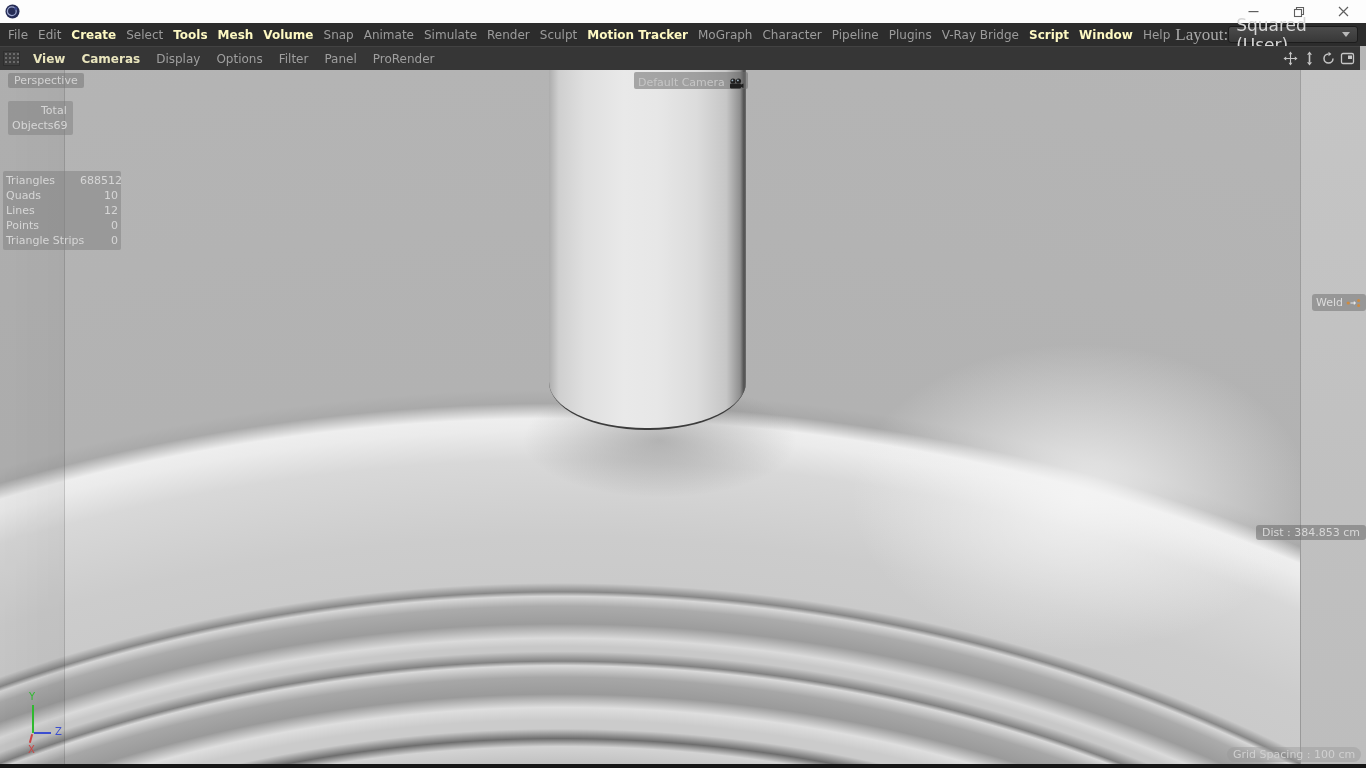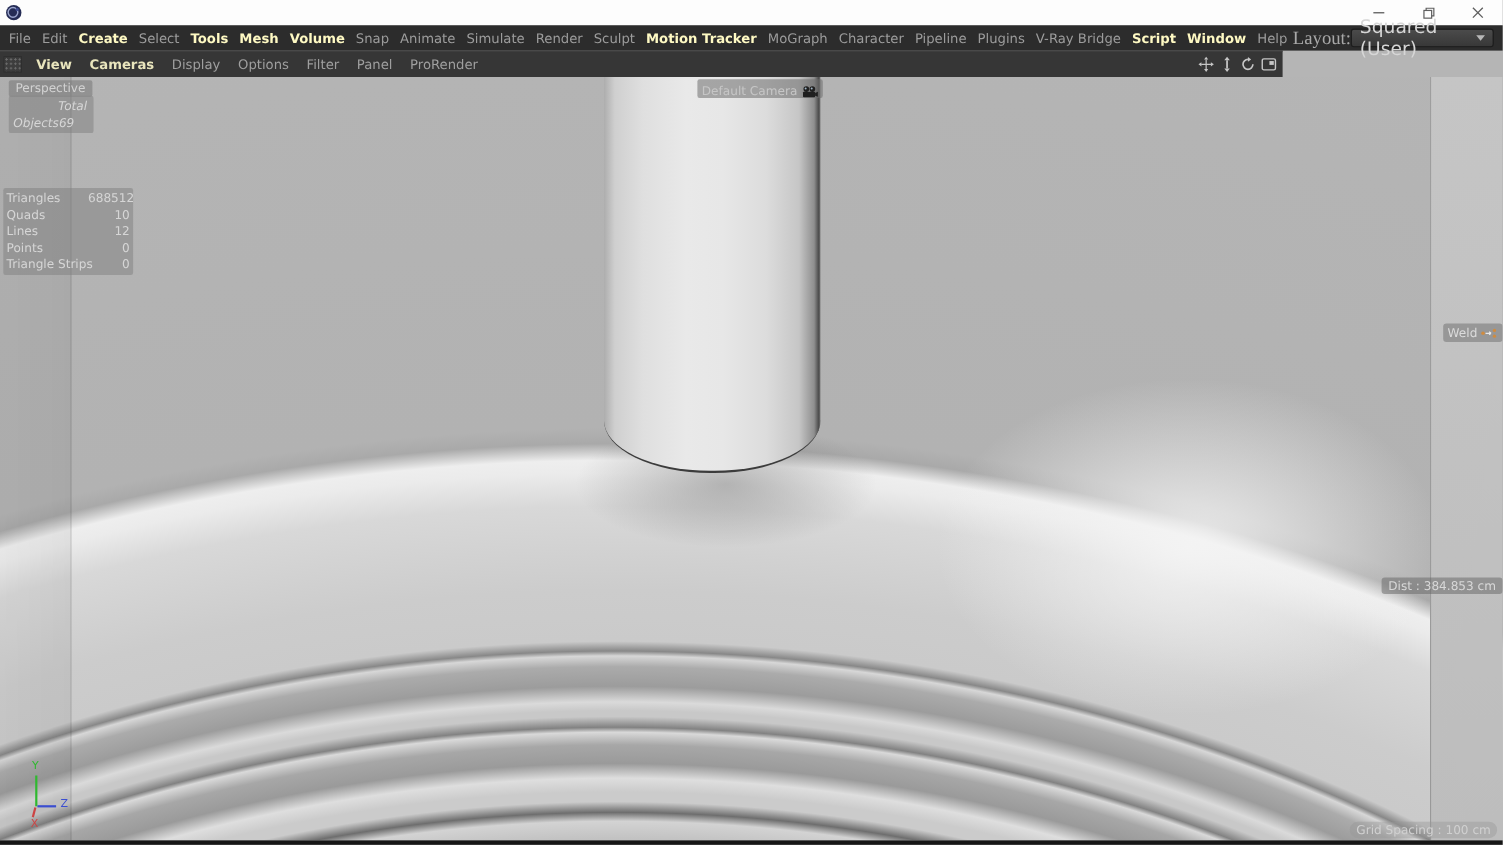--- a/index.html
+++ b/index.html
@@ -24,21 +24,21 @@
   .layout-select { width:130px; height:17px; background:linear-gradient(#4b4b4b,#383838);
     border:1px solid #1c1c1c; border-radius:3px; color:#d6d6d6; font-size:17px;
     display:flex; align-items:center; padding:0 7px; }
   .layout-arrow { margin-left:auto; width:0; height:0;
     border-left:4px solid transparent; border-right:4px solid transparent;
     border-top:5px solid #b8b8b8; }
   .search-btn { width:22px; height:20px; margin:0 6px 0 5px;
     display:flex; align-items:center; justify-content:center; }
 
   
-  .vp-menubar { position:absolute; left:0; top:46px; width:1166px; height:24px;
+  .vp-menubar { position:absolute; left:0; top:46px; width:1360px; height:24px;
     background:#363636; border-top:1px solid #424242; display:flex; align-items:center; }
   .grip { width:17px; height:15px; margin:0 5px 0 3px; background-color:#3d3d3d;
     background-image:radial-gradient(circle,#6b6b6b 1px,transparent 1.1px);
     background-size:4px 4px; border:1px solid #2e2e2e; }
   .vp-item { padding:0 8px; font-size:12px; color:#9f9f9f; white-space:nowrap; cursor:default; }
   .vp-item.hl { color:#e9e5bd; font-weight:bold; }
   .vp-icons { margin-left:auto; display:flex; align-items:center; gap:3px; margin-right:5px; }
   .vp-icon { width:16px; height:16px; display:flex; align-items:center; justify-content:center; }
 
   
@@ -78,21 +78,21 @@
   .view-label { left:8px; top:3px; background:rgba(118,118,118,0.55); }
   .camera-label { left:634px; top:2px; height:17px; background:rgba(110,110,110,0.55);
     border-radius:2px; display:flex; align-items:flex-end; gap:4px; color:#c6c6c6; padding:0 4px; }
   .tool-badge { left:1312px; top:224px; background:rgba(138,138,138,0.78); border-radius:3px;
     display:flex; align-items:center; gap:3px; color:#dcdcdc; padding:0 4px; height:17px; }
   .dist-label { left:1256px; top:455px; background:rgba(100,100,100,0.5); border-radius:3px; color:#d8d8d8; }
   .grid-label { left:1227px; top:677px; background:rgba(150,150,150,0.42); border-radius:8px; color:#d0d0d0; }
 
   .stats { position:absolute; background:rgba(128,128,128,0.52); border-radius:2px;
     font-size:11px; color:#d6d6d6; padding:2px 4px; }
-  .stats-total { left:8px; top:17px; width:77px;font-style:italic; }
+  .stats-total { left:8px; top:31px; width:65px; }
   .stats-geom  { left:3px; top:101px; width:118px; padding:2px 3px; }
   .srow { display:flex; line-height:15px; }
   .slabel { flex:1; white-space:nowrap; }
   .stats-total .sval { width:28px; text-align:left; }
   .stats-geom  .sval { width:38px; text-align:right; }
 
   
   .axis { position:absolute; left:20px; top:620px; width:60px; height:75px; font-size:10px; }
   .axis-y-line { position:absolute; left:12px; top:15px; width:2px; height:28px; background:#2fb92f; }
   .axis-z-line { position:absolute; left:14px; top:42px; width:17px; height:2px; background:#3b4ed0; }

